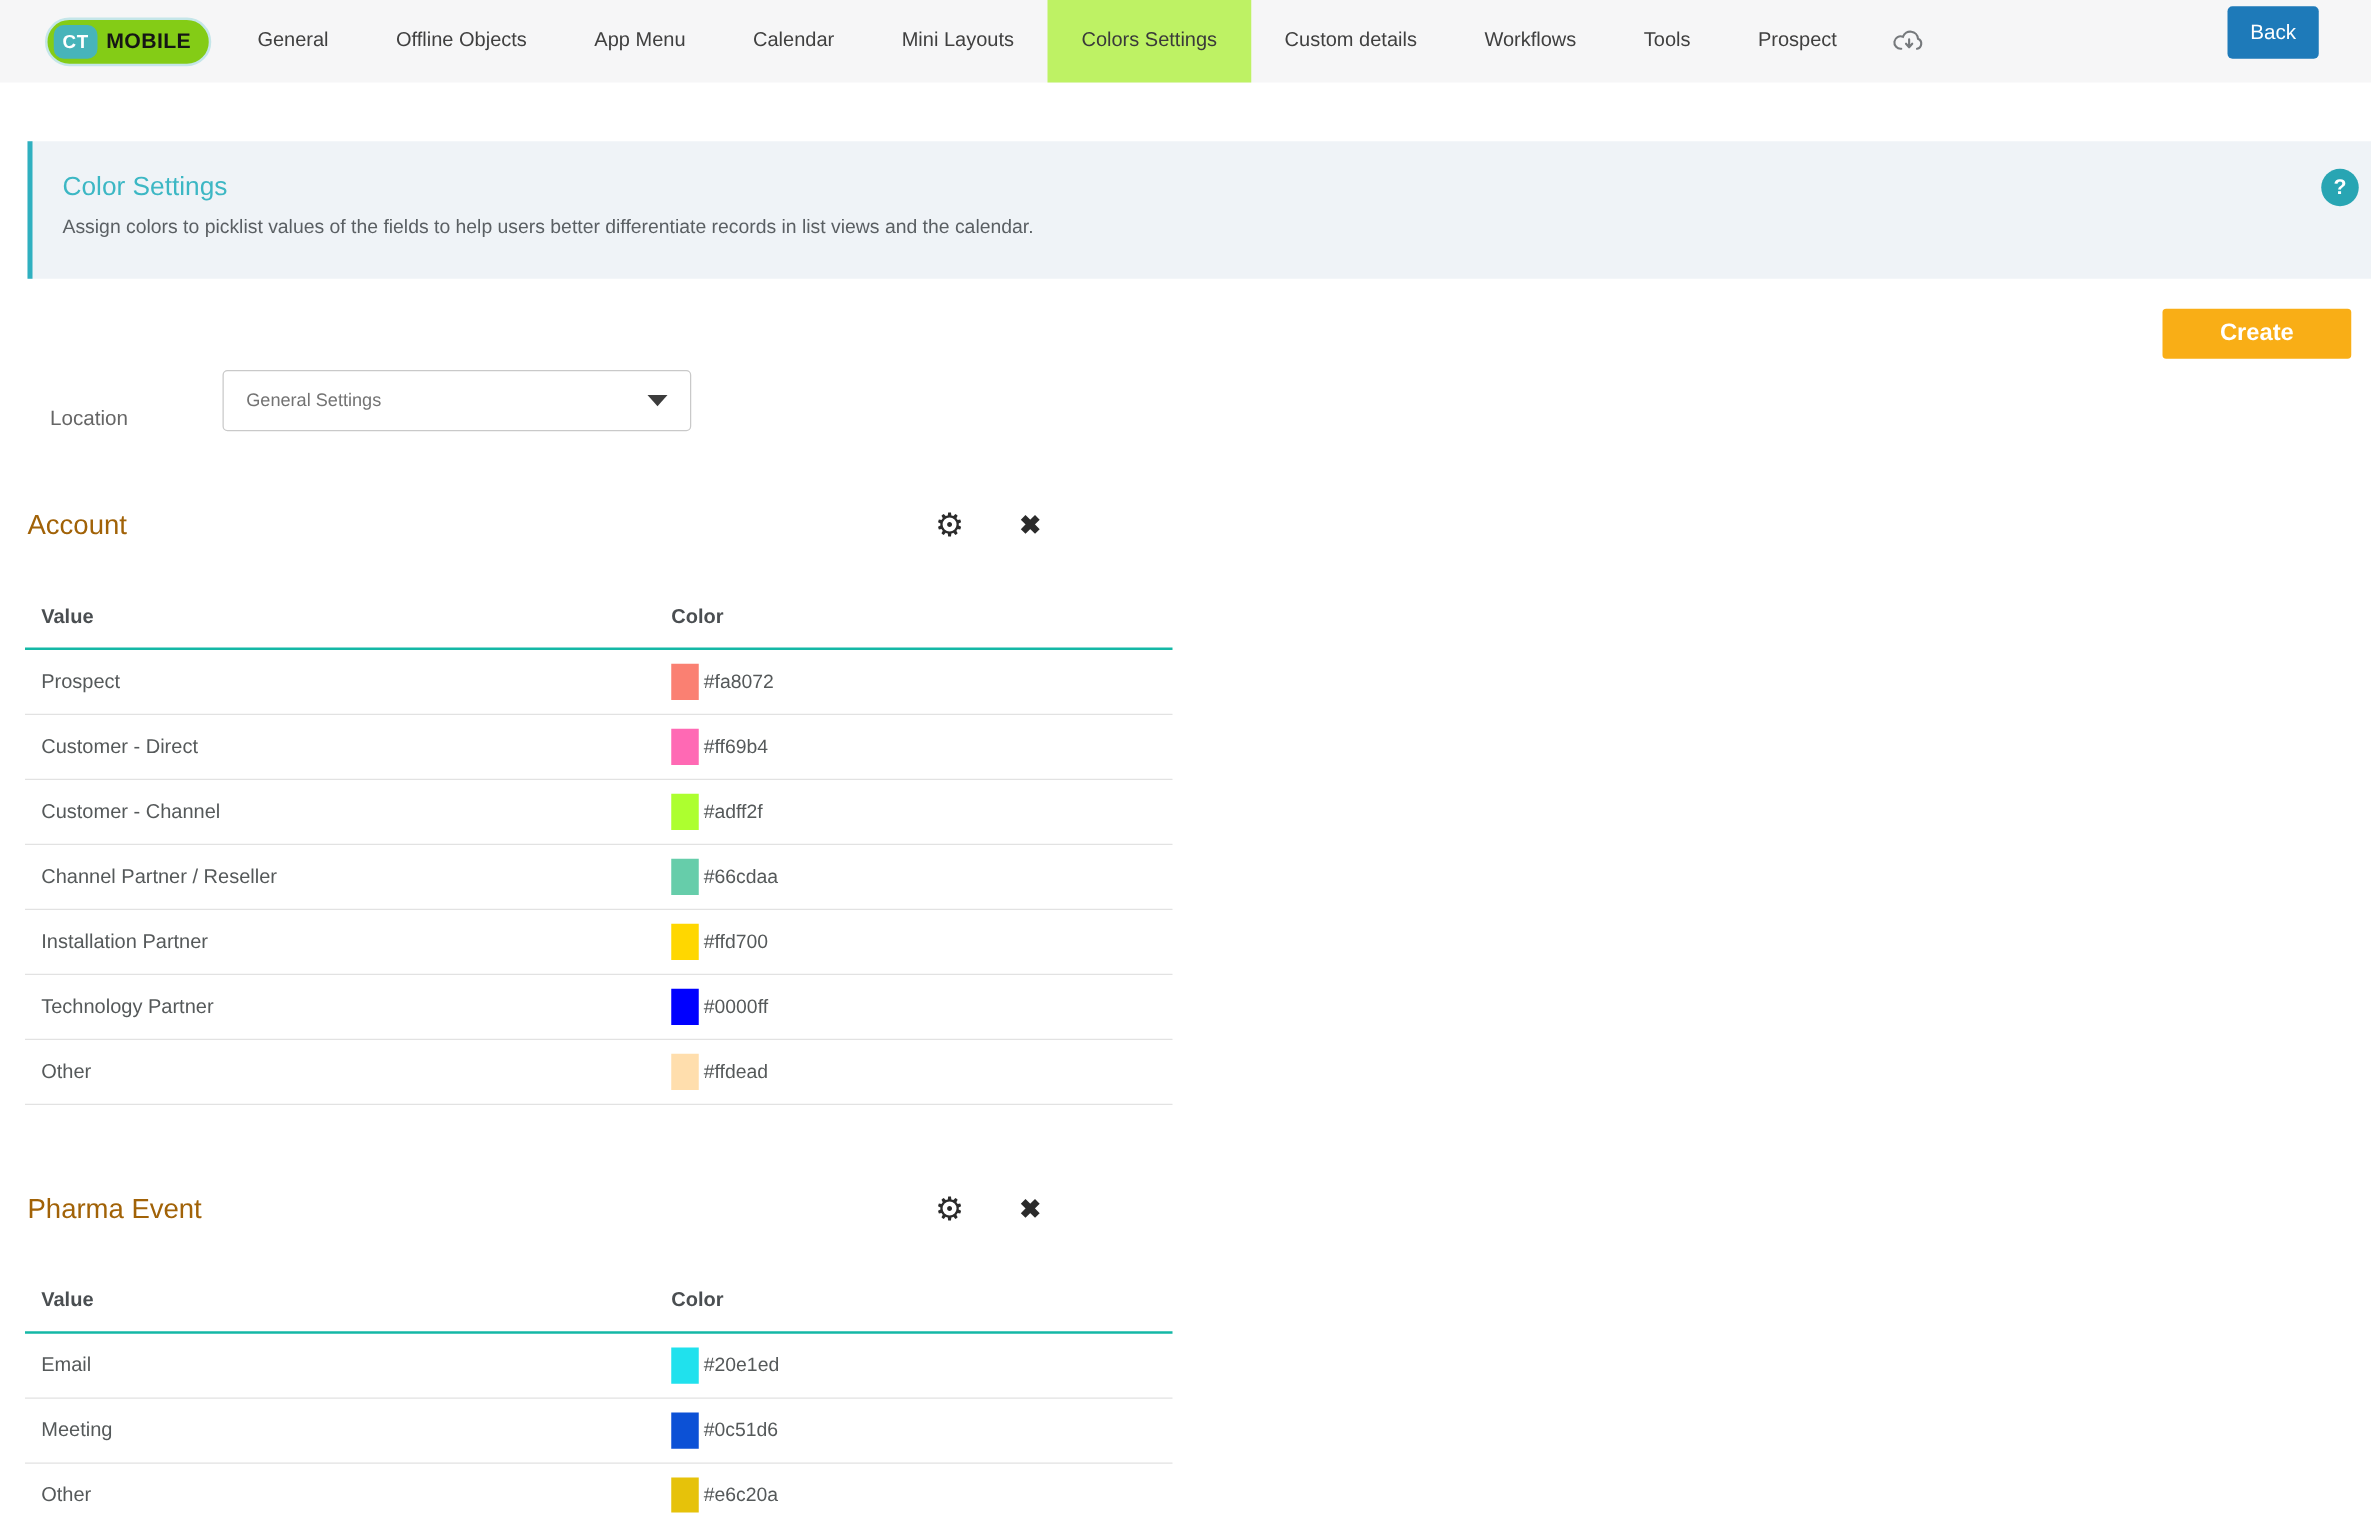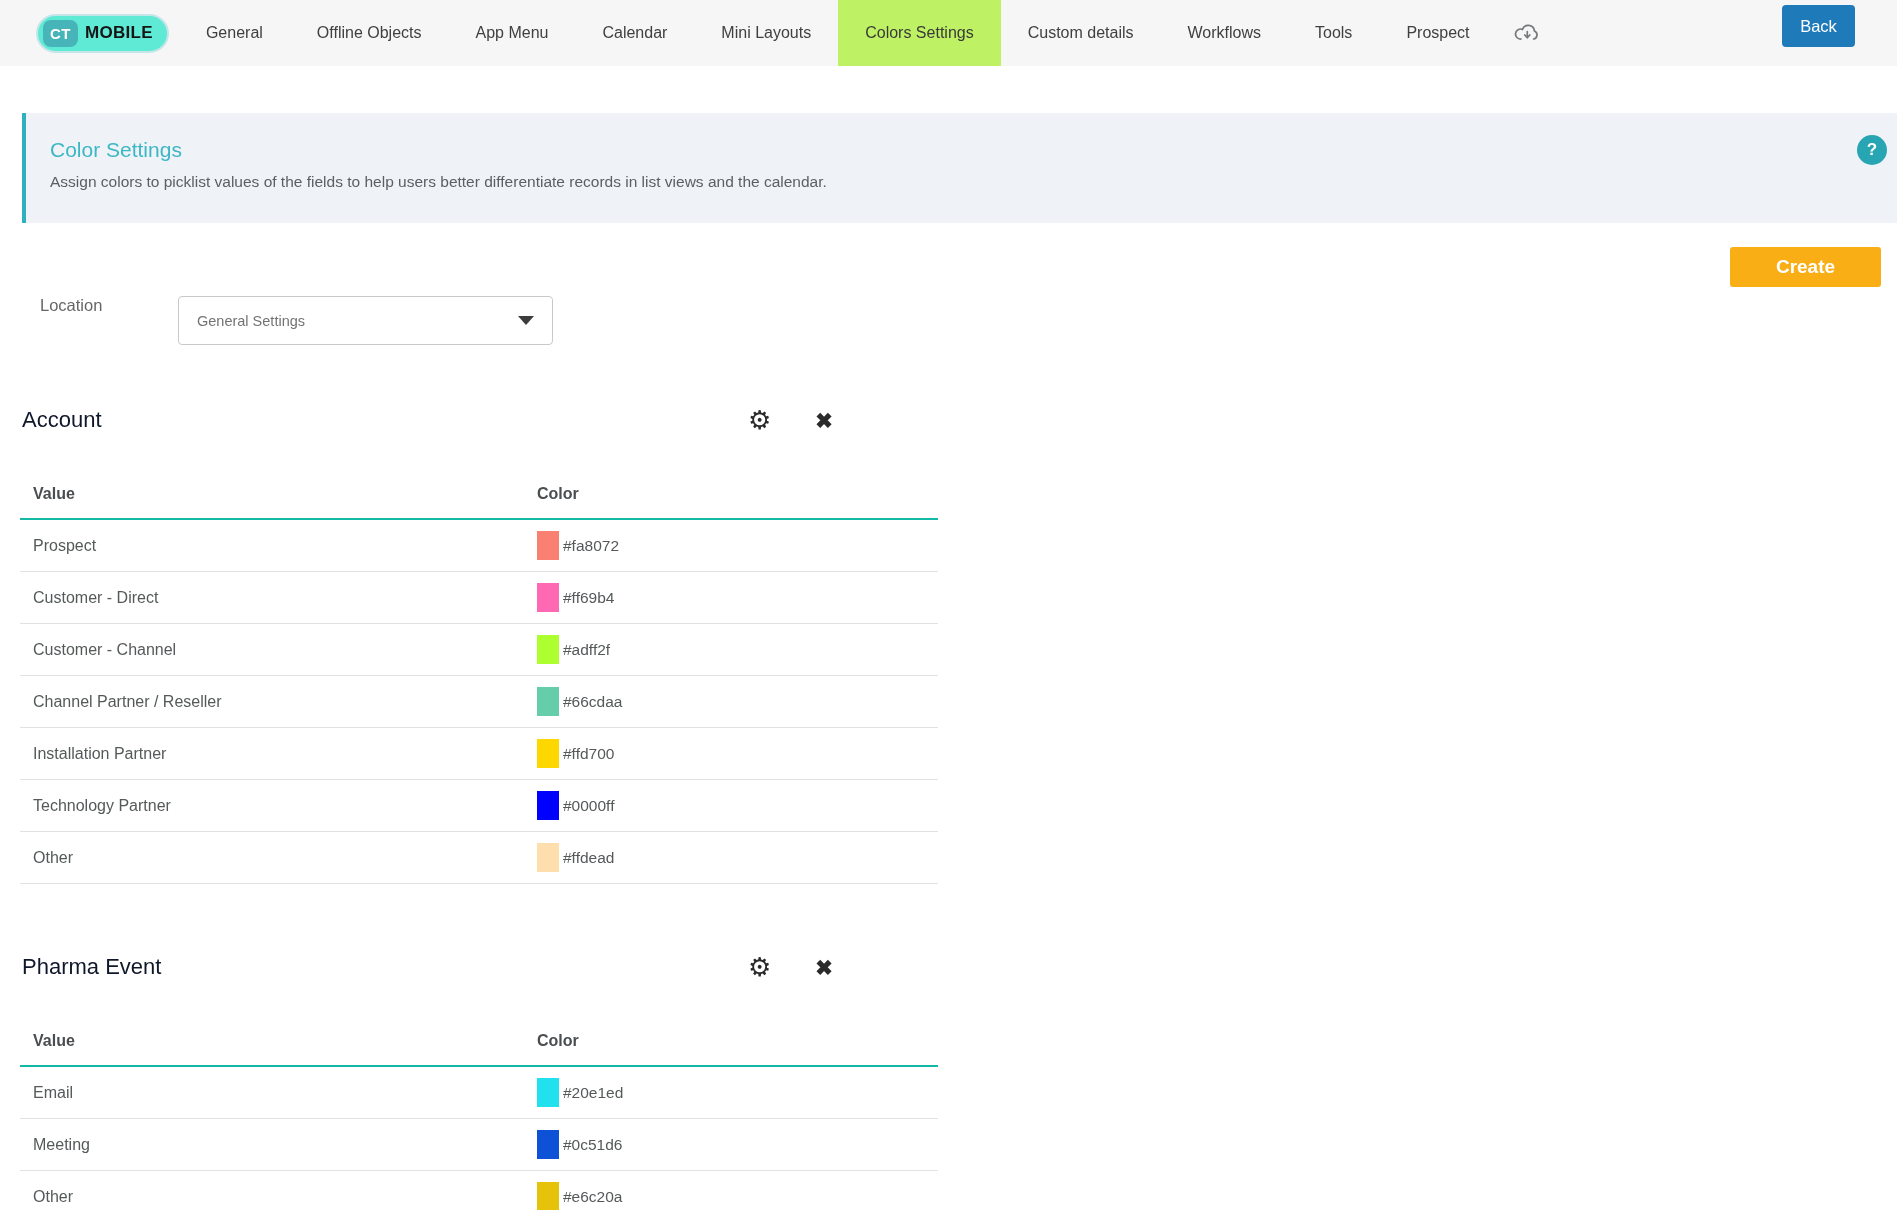--- a/index.html
+++ b/index.html
@@ -15,21 +15,21 @@
   .header {
     height: 66px;
     background: #f6f6f7;
     display: flex;
     align-items: stretch;
     position: relative;
   }
   .logo-wrap { display: flex; align-items: center; margin-left: 36px; margin-right: 10px; }
   .logo-pill {
     display: flex; align-items: center; gap: 7px;
-    background: #5eead4;
+    background: #84cc16;
     border: 2px solid #c5e6e9;
     border-radius: 20px;
     padding: 4px 14px 4px 5px;
   }
   .logo-badge {
     background: #47b4ba; color: #fff;
     font-weight: bold; font-size: 15px;
     padding: 5px 7px; border-radius: 8px;
     letter-spacing: 0.5px;
   }
@@ -73,21 +73,21 @@
   }
 
   
   .create-row { margin: 24px 16px 0 0; display: flex; justify-content: flex-end; }
   .create-btn {
     width: 151px; height: 40px;
     background: #f9ae16; color: #fff;
     border: none; border-radius: 3px;
     font-size: 19px; font-family: inherit; cursor: pointer; font-weight: bold;
   }
-  .location-row { display: flex; align-items: flex-start; margin: 9px 0 0 40px; }
+  .location-row { display: flex; align-items: flex-end; margin: 9px 0 0 40px; }
   .location-label { width: 138px; color: #666; font-size: 16.5px; }
   .select-box {
     width: 375px; height: 49px;
     border: 1px solid #c9c9c9; border-radius: 4px;
     background: #fff;
     display: flex; align-items: center;
     padding: 0 18px; cursor: pointer;
   }
   .select-value { font-size: 14.5px; color: #737373; flex: 1; }
   .caret {
@@ -95,21 +95,21 @@
     border-left: 8px solid transparent;
     border-right: 8px solid transparent;
     border-top: 9px solid #3c3c3c;
   }
 
   
   .section { margin-left: 20px; width: 918px; position: relative; }
   .section.first { margin-top: 62px; }
   .section.second { margin-top: 70px; }
   .section-head { height: 30px; position: relative; }
-  .section-title { color: #0f172a; font-size: 22px; font-weight: normal; margin-left: 2px; display: inline-block; }
+  .section-title { color: #a16207; font-size: 22px; font-weight: normal; margin-left: 2px; display: inline-block; }
   .section-icons { position: absolute; top: 0; left: 728px; display: flex; gap: 44px; align-items: center; }
   .icon-gear { font-size: 26px; color: #2b2b2b; cursor: pointer; line-height: 1; }
   .icon-close { font-size: 21px; color: #2b2b2b; font-weight: bold; cursor: pointer; line-height: 1; }
 
   .tbl { margin-top: 46px; }
   .tbl-head {
     display: flex;
     padding-bottom: 15px; padding-top: 2px;
     border-bottom: 2px solid #14b8a6;
     font-size: 16px; color: #4a4e51; font-weight: bold;

